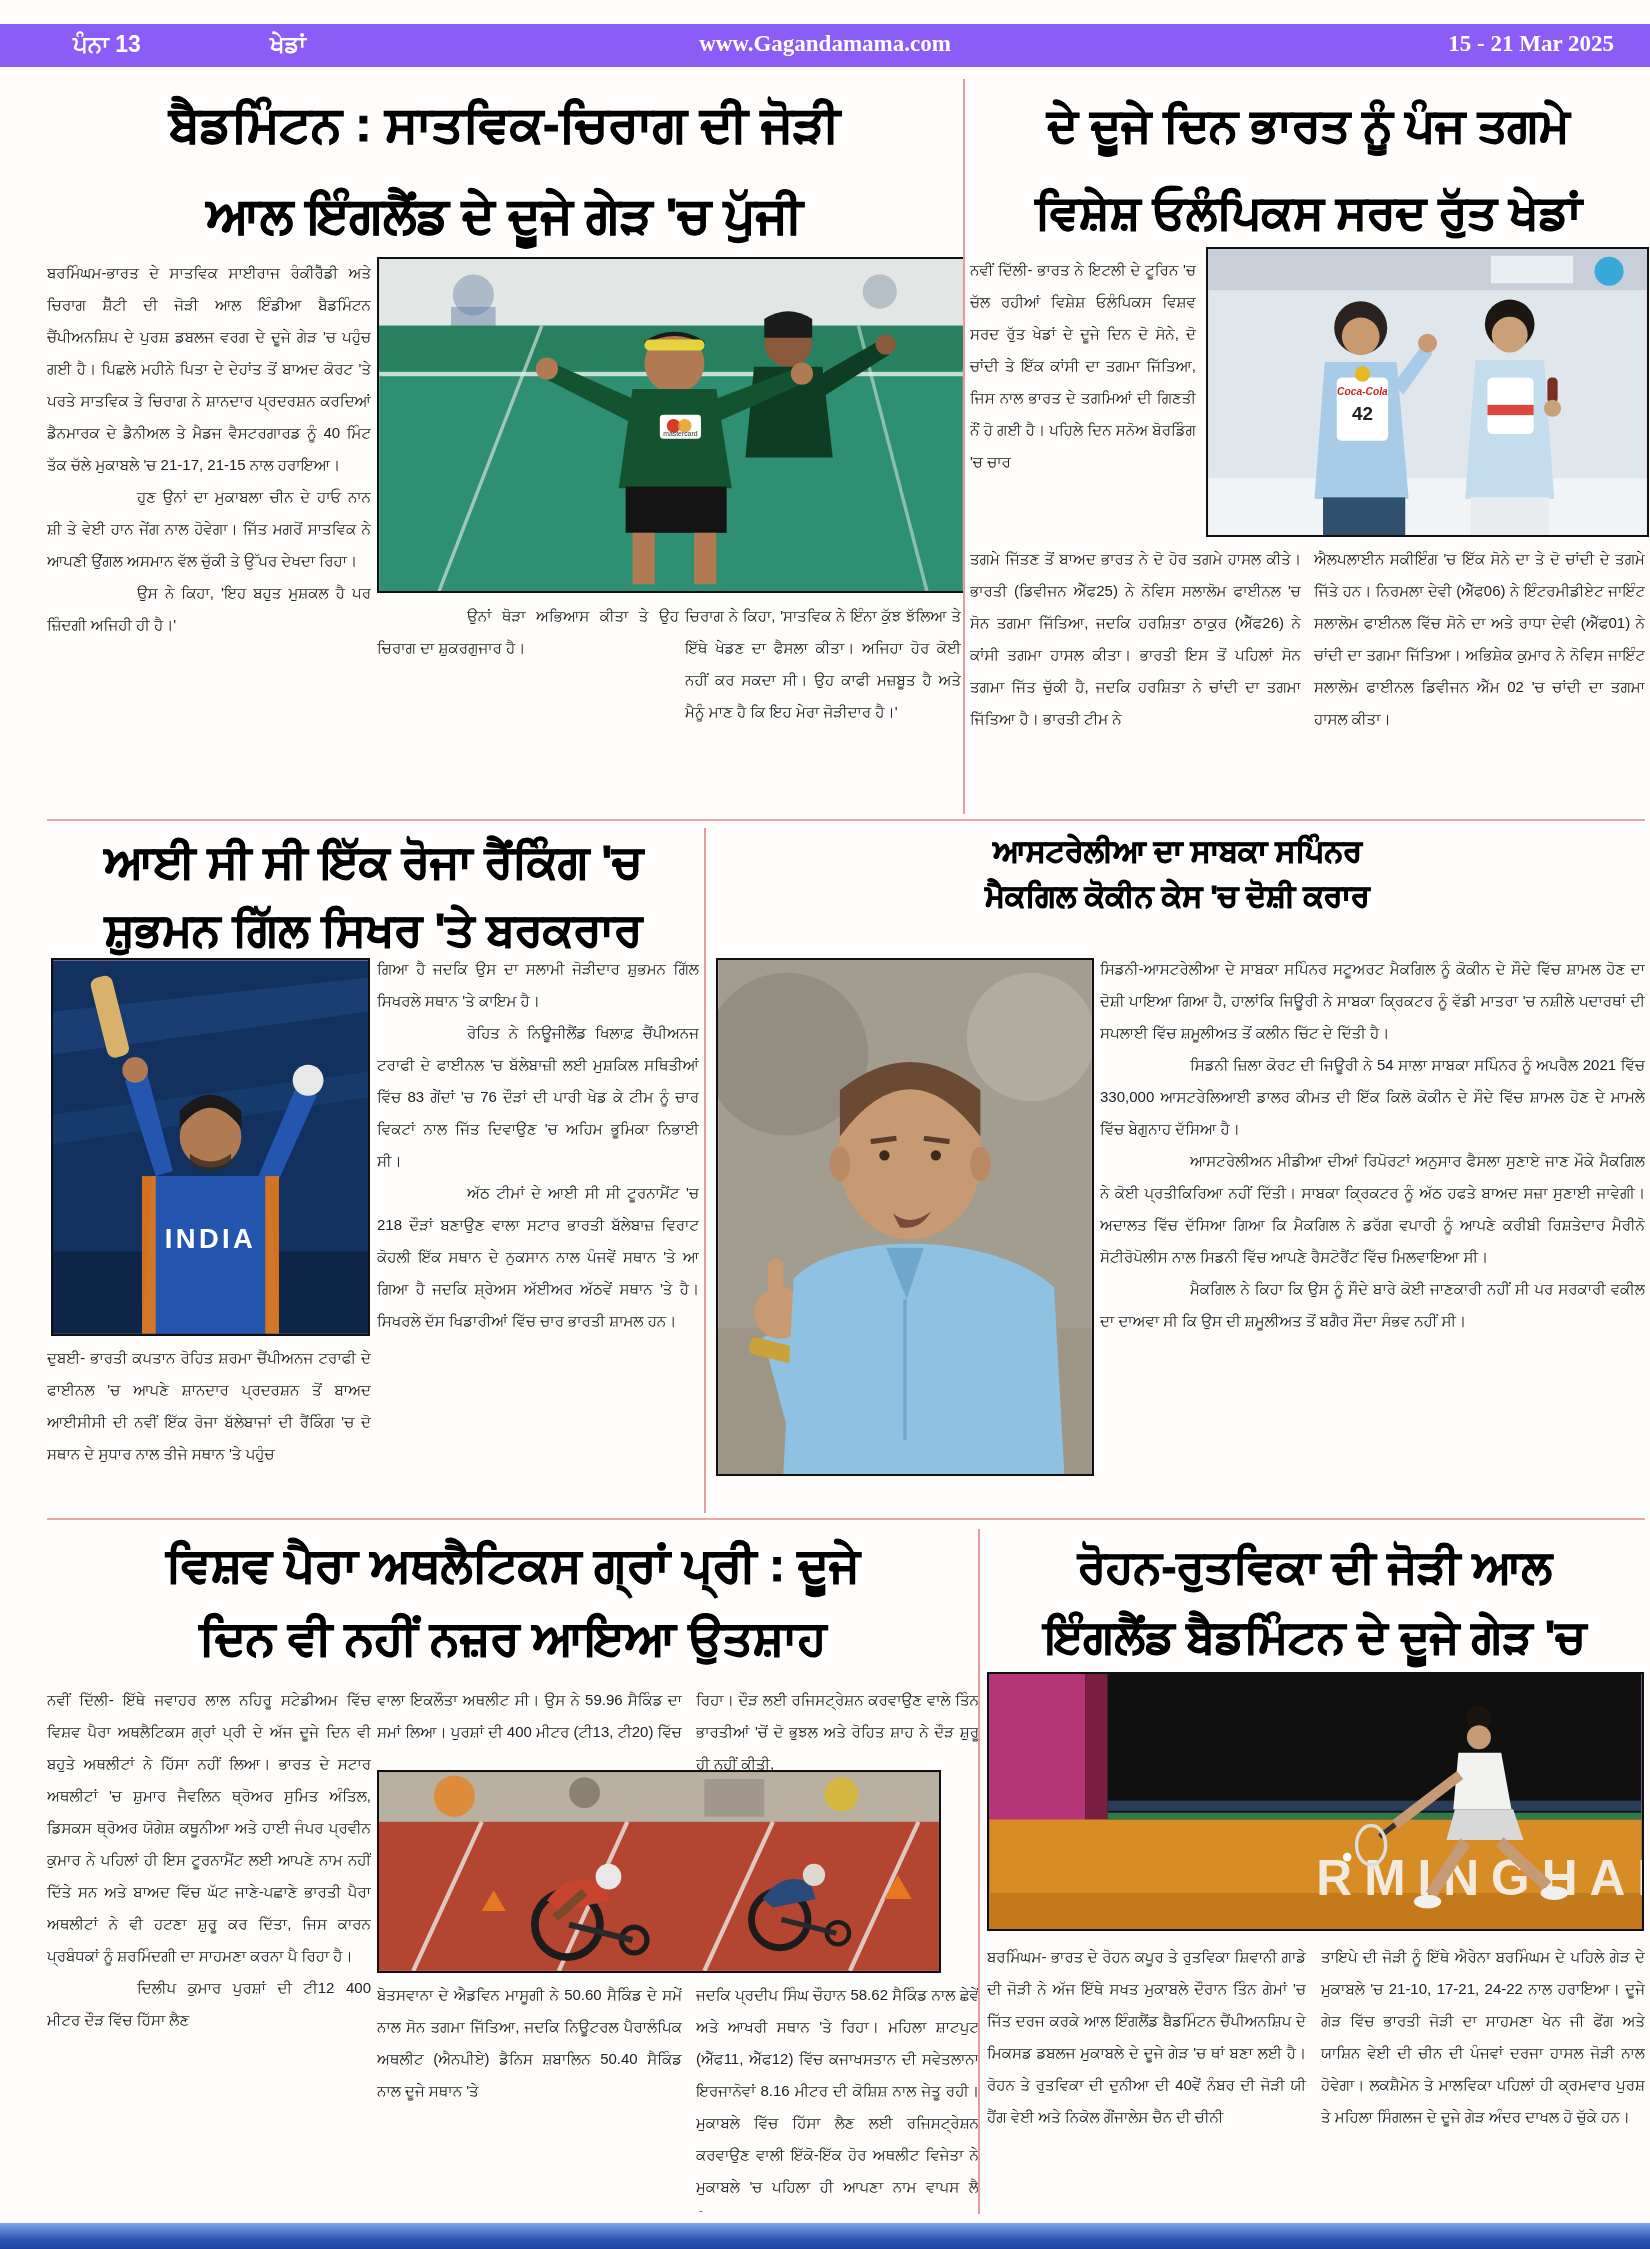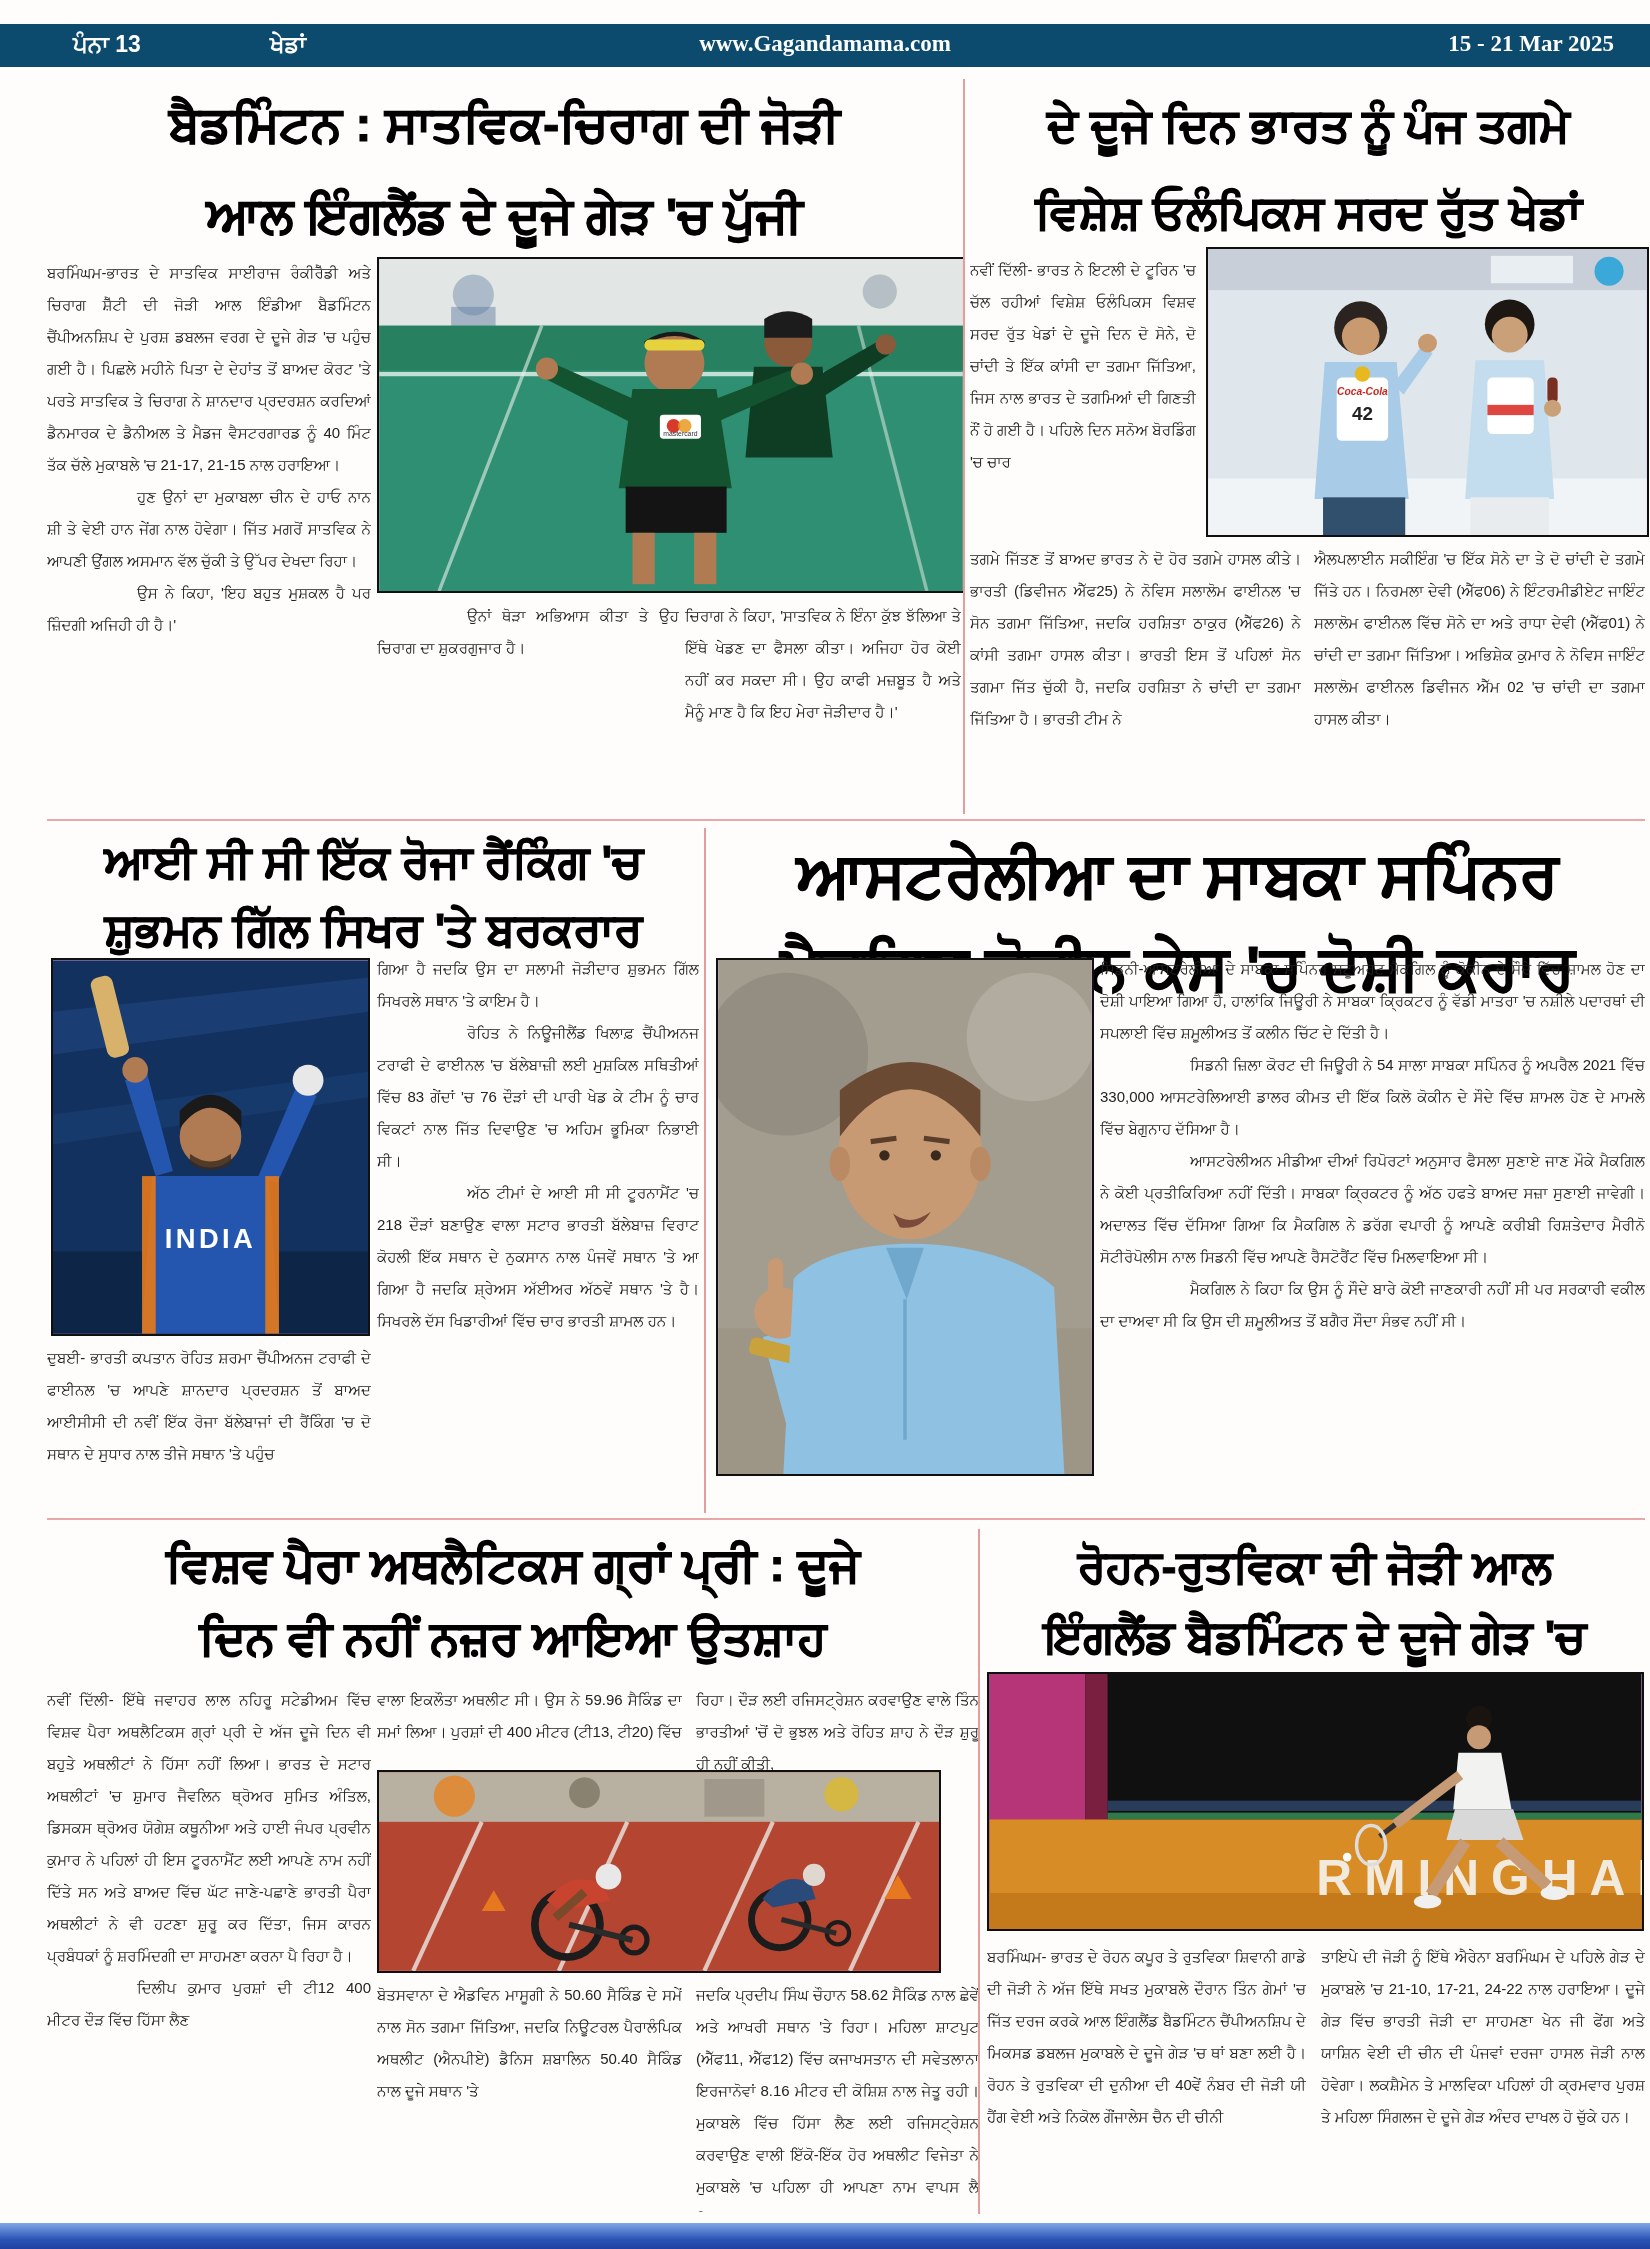--- a/index.html
+++ b/index.html
@@ -1,31 +1,31 @@
 <!DOCTYPE html>
 <html style="font-size:13.7px"><head>
 <meta charset="utf-8">
 <style>
   html,body{margin:0;padding:0;background:#ffffff;}
   .page{position:relative;width:1650px;height:2250px;background:#fffdfb;overflow:hidden;
         font-family:"Liberation Sans","DejaVu Sans",sans-serif;color:#1c1c1c;}
   
-  .topbar{position:absolute;left:0;top:24px;width:1650px;height:43px;background:#0c4a6e;}
+  .topbar{position:absolute;left:0;top:24px;width:1650px;height:43px;background:#8b5cf6;}
   .topbar span{position:absolute;top:6.9px;color:#ffffff;font-size:23px;font-weight:bold;}
   .tb-page{left:73px;}
   .tb-section{left:270px;}
   .tb-site{left:0;right:0;text-align:center;font-family:"Liberation Serif","DejaVu Serif",serif;}
   .tb-date{right:36px;font-family:"Liberation Serif","DejaVu Serif",serif;}
   
   .headline{position:absolute;text-align:center;font-weight:bold;color:#000;
             -webkit-text-stroke:1px #000;}
   .hl-a{left:47px;top:79px;width:915px;font-size:49px;line-height:1.85;}
   .hl-b{left:970px;top:82px;width:677px;font-size:46px;line-height:1.9;}
   .hl-c{left:47px;top:828px;width:653px;font-size:45px;line-height:1.5;}
-  .hl-d{left:709px;top:828px;width:937px;font-size:62px;line-height:1.5;}
+  .hl-d{left:709px;top:828px;width:937px;font-size:30px;line-height:1.5;}
   .hl-e{left:47px;top:1529px;width:932px;font-size:47px;line-height:1.55;}
   .hl-f{left:985px;top:1532px;width:660px;font-size:45px;line-height:1.55;}
   
   .body-col{position:absolute;font-size:15px;line-height:32px;text-align:justify;overflow:hidden;color:#222;}
   .body-col p{margin:0;}
   .body-col p.ind{text-indent:90px;}
   
   .photo{position:absolute;border:2.6px solid #101010;overflow:hidden;background:#f0abfc;}
   .photo svg{display:block;}
   

